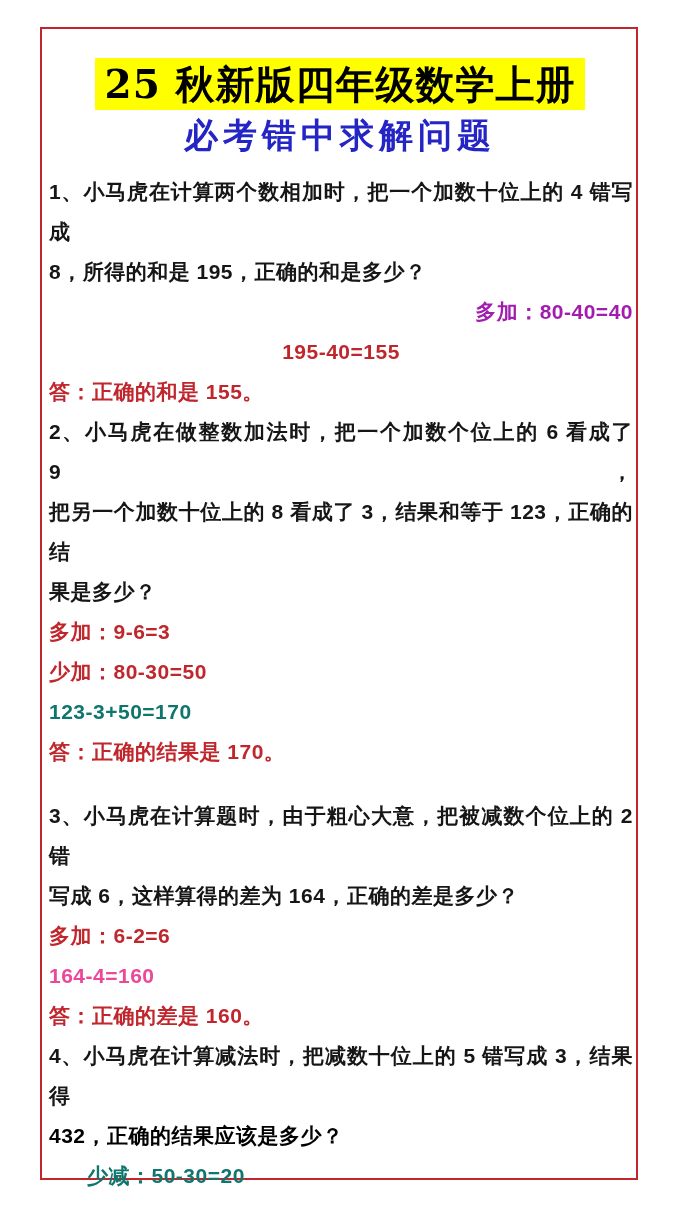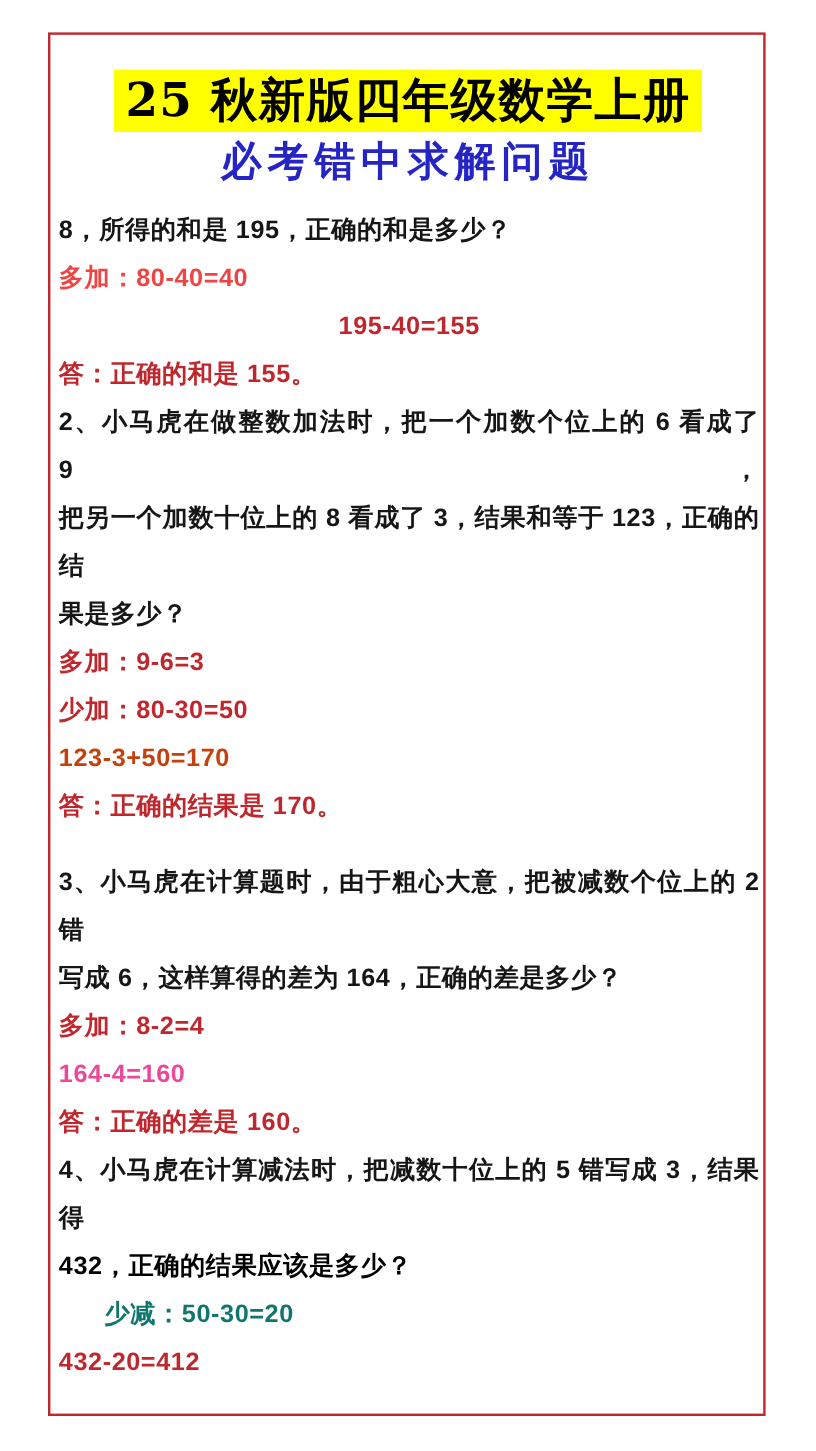--- a/index.html
+++ b/index.html
@@ -87,34 +87,35 @@
 
   <div class="title-row">
     <span class="hl" style="background: rgb(255, 255, 0); color: rgb(0, 0, 0);">25 秋新版四年级数学上册</span>
   </div>
 
   <div class="subtitle-row">
     <span class="sub" style="color: rgb(37, 37, 198);">必考错中求解问题</span>
   </div>
 
   <div class="lines">
+      <div class="line just" style="color: rgb(22, 22, 22);">1、小马虎在计算两个数相加时，把一个加数十位上的 4 错写成</div>
       <div class="line" style="color: rgb(22, 22, 22);">8，所得的和是 195，正确的和是多少？</div>
-      <div class="line" style="color: #ef4444;">多加：80-40=40</div>
+      <div class="line" style="color: #a21caf; text-align: right;">多加：80-40=40</div>
       <div class="line" style="color: rgb(192, 39, 45); text-align: center;">195-40=155</div>
       <div class="line" style="color: rgb(192, 39, 45);">答：正确的和是 155。</div>
       <div class="line just" style="color: rgb(22, 22, 22);">2、小马虎在做整数加法时，把一个加数个位上的 6 看成了 9，</div>
       <div class="line just" style="color: rgb(22, 22, 22);">把另一个加数十位上的 8 看成了 3，结果和等于 123，正确的结</div>
       <div class="line" style="color: rgb(22, 22, 22);">果是多少？</div>
       <div class="line" style="color: rgb(192, 39, 45);">多加：9-6=3</div>
       <div class="line" style="color: rgb(192, 39, 45);">少加：80-30=50</div>
-      <div class="line" style="color: #c2410c;">123-3+50=170</div>
+      <div class="line" style="color: #0f766e;">123-3+50=170</div>
       <div class="line" style="color: rgb(192, 39, 45);">答：正确的结果是 170。</div>
       <div class="line just" style="color: rgb(22, 22, 22); margin-top: 24px;">3、小马虎在计算题时，由于粗心大意，把被减数个位上的 2 错</div>
       <div class="line" style="color: rgb(22, 22, 22);">写成 6，这样算得的差为 164，正确的差是多少？</div>
-      <div class="line" style="color: rgb(192, 39, 45);">多加：8-2=4</div>
+      <div class="line" style="color: rgb(192, 39, 45);">多加：6-2=6</div>
       <div class="line" style="color: #ec4899;">164-4=160</div>
       <div class="line" style="color: rgb(192, 39, 45);">答：正确的差是 160。</div>
       <div class="line just" style="color: rgb(22, 22, 22);">4、小马虎在计算减法时，把减数十位上的 5 错写成 3，结果得</div>
       <div class="line" style="color: #000000;">432，正确的结果应该是多少？</div>
       <div class="line" style="color: #0f766e; margin-left: 38px;">少减：50-30=20</div>
       <div class="line" style="color: rgb(192, 39, 45);">432-20=412</div>
     </div>
 </div>
 
 </body></html>

